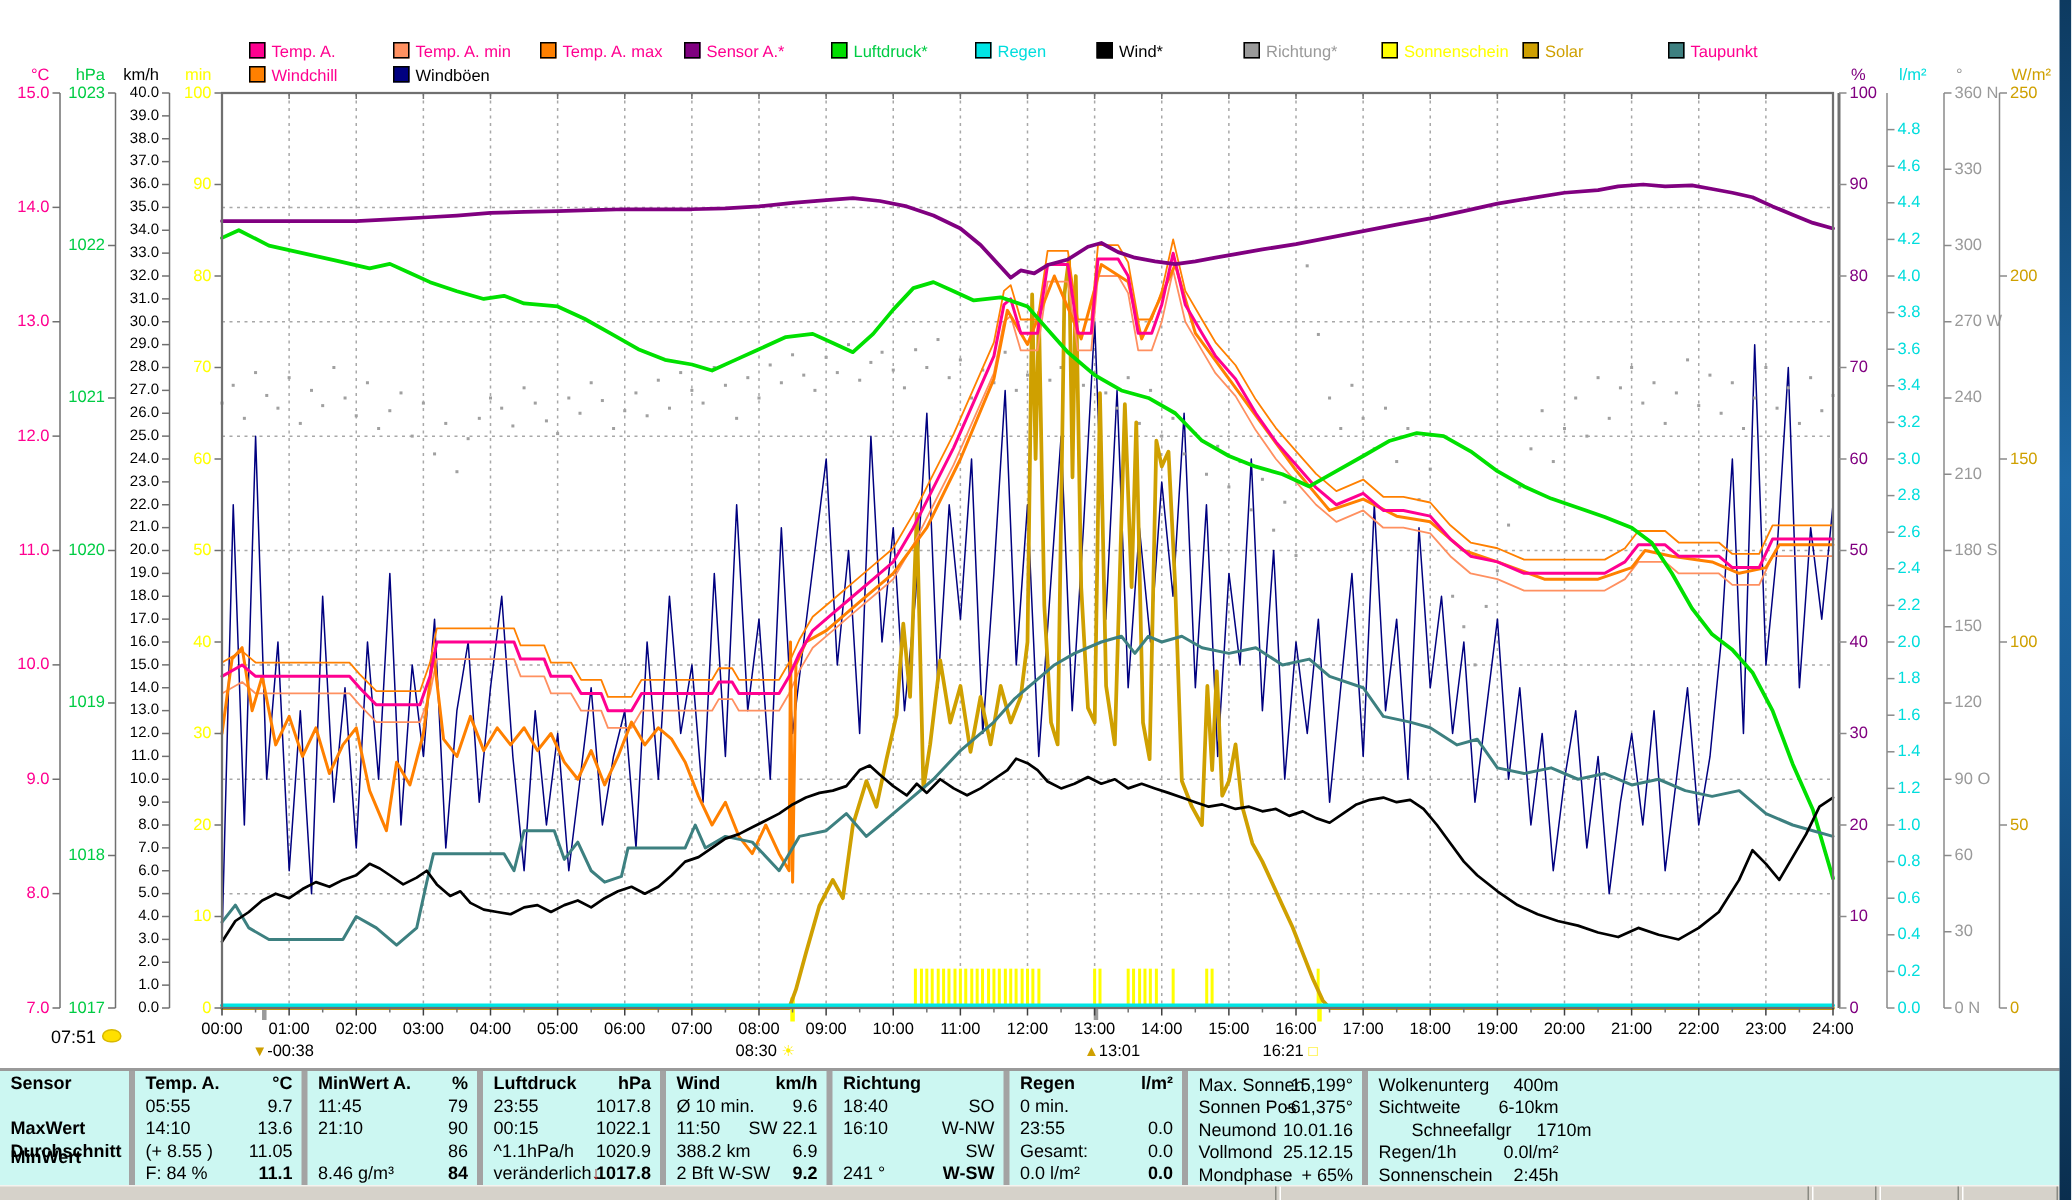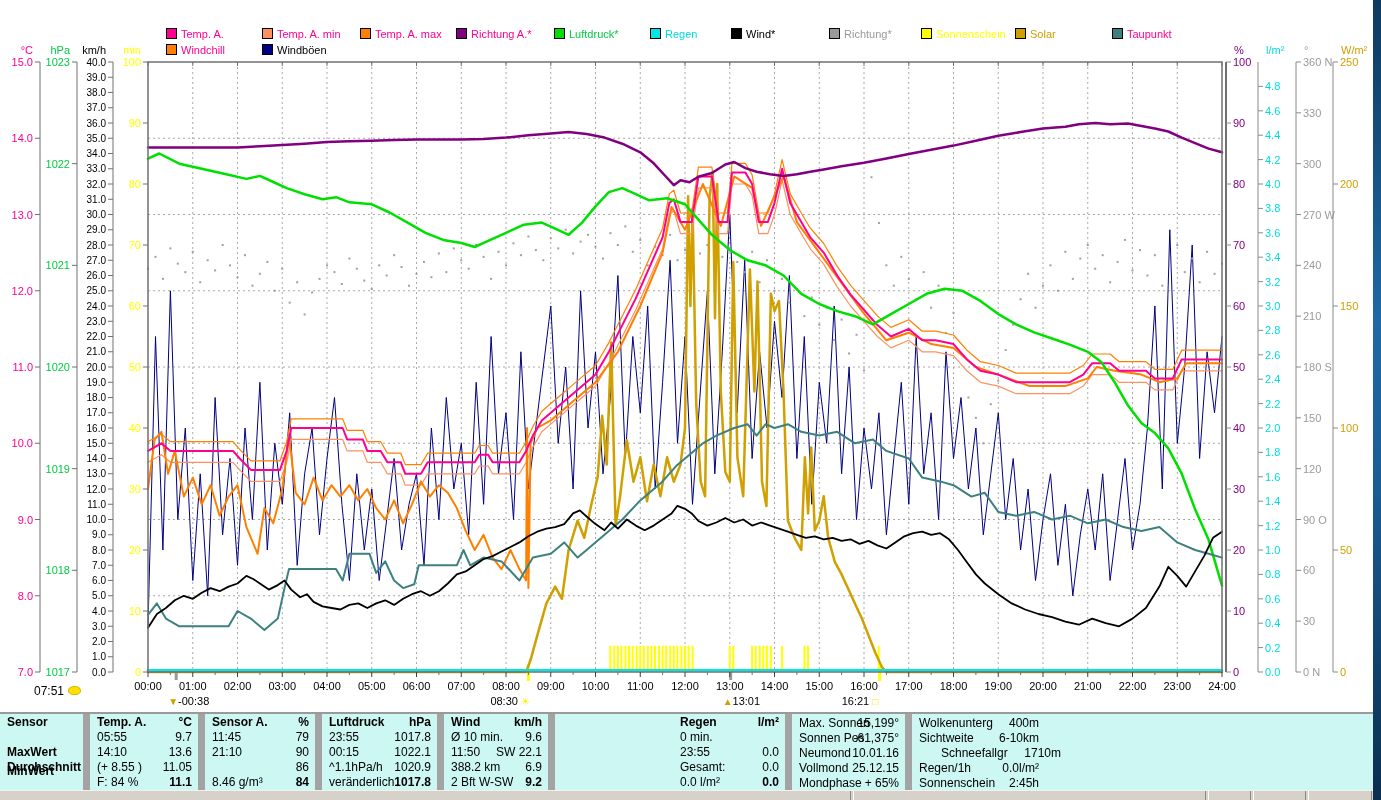--- a/index.html
+++ b/index.html
@@ -12,21 +12,21 @@
   .legend-swatch{display:inline-block;width:9px;height:9px;border:1px solid #000;
         vertical-align:-1px;margin-right:4px;}
   #chart-wrap{position:absolute;top:0;left:0;}
   #markers{position:absolute;top:0;left:0;width:1373px;height:712px;pointer-events:none;}
   .ax-marker{position:absolute;font-size:11px;color:#000;white-space:nowrap;}
   .glyph{font-size:10px;}
   .moon-blob{display:inline-block;width:11px;height:7px;background:#ffe000;
         border:1px solid #d8b800;border-radius:50% 50% 45% 45%;vertical-align:0px;margin-left:4px;}
   #stats-table{position:absolute;top:712px;left:0;width:1373px;height:78px;background:#ccf7f2;
         border-top:2px solid #9a9a9a;box-sizing:border-box;font-size:12px;color:#000;}
-  .tcol{position:absolute;top:0;height:78px;box-sizing:border-box;border-right:7px solid #a3a3a3;}
+  .tcol{position:absolute;top:0;height:78px;box-sizing:border-box;border-right:4px solid #a3a3a3;}
   .tcol.last{border-right:none;}
   .trow{position:absolute;left:0;width:100%;height:15px;line-height:15px;white-space:nowrap;}
   .tlab{position:absolute;left:7px;}
   .tval{position:absolute;right:6px;text-align:right;}
   .b{font-weight:bold;}
   .red-arrow{color:#8a0000;font-weight:bold;}
   #status-bar{position:absolute;top:790px;left:0;width:1373px;height:10px;background:#d6d2ca;
         border-top:1px solid #f4f2ee;}
   .sb-divider{position:absolute;top:0;width:2px;height:10px;
         border-left:1px solid #8a8a82;border-right:1px solid #ffffff;}
@@ -35,21 +35,21 @@
   svg text{font-family:"Liberation Sans",sans-serif;}
 </style>
 </head>
 <body>
 
 <div id="root">
   <div id="legend">
       <span class="legend-item" style="left: 166px; top: 28px;"><span class="legend-swatch" style="background: rgb(255, 0, 144);"></span><span style="color: rgb(255, 0, 144);">Temp. A.</span></span>
       <span class="legend-item" style="left: 262px; top: 28px;"><span class="legend-swatch" style="background: rgb(255, 144, 96);"></span><span style="color: rgb(255, 0, 144);">Temp. A. min</span></span>
       <span class="legend-item" style="left: 360px; top: 28px;"><span class="legend-swatch" style="background: rgb(255, 128, 0);"></span><span style="color: rgb(255, 0, 144);">Temp. A. max</span></span>
-      <span class="legend-item" style="left: 456px; top: 28px;"><span class="legend-swatch" style="background: rgb(128, 0, 128);"></span><span style="color: rgb(255, 0, 144);">Richtung A.*</span></span>
+      <span class="legend-item" style="left: 456px; top: 28px;"><span class="legend-swatch" style="background: rgb(128, 0, 128);"></span><span style="color: rgb(255, 0, 144);">Sensor A.*</span></span>
       <span class="legend-item" style="left: 554px; top: 28px;"><span class="legend-swatch" style="background: rgb(0, 224, 0);"></span><span style="color: rgb(0, 204, 68);">Luftdruck*</span></span>
       <span class="legend-item" style="left: 650px; top: 28px;"><span class="legend-swatch" style="background: rgb(0, 229, 229);"></span><span style="color: rgb(0, 221, 221);">Regen</span></span>
       <span class="legend-item" style="left: 731px; top: 28px;"><span class="legend-swatch" style="background: rgb(0, 0, 0);"></span><span style="color: rgb(0, 0, 0);">Wind*</span></span>
       <span class="legend-item" style="left: 829px; top: 28px;"><span class="legend-swatch" style="background: rgb(154, 154, 154);"></span><span style="color: rgb(154, 154, 154);">Richtung*</span></span>
       <span class="legend-item" style="left: 921px; top: 28px;"><span class="legend-swatch" style="background: rgb(255, 255, 0);"></span><span style="color: rgb(255, 255, 0);">Sonnenschein</span></span>
       <span class="legend-item" style="left: 1015px; top: 28px;"><span class="legend-swatch" style="background: rgb(207, 160, 0);"></span><span style="color: rgb(207, 160, 0);">Solar</span></span>
       <span class="legend-item" style="left: 1112px; top: 28px; text-align: right;"><span class="legend-swatch" style="background: rgb(61, 128, 128);"></span><span style="color: rgb(255, 0, 144);">Taupunkt</span></span>
       <span class="legend-item" style="left: 166px; top: 44px;"><span class="legend-swatch" style="background: rgb(255, 128, 0);"></span><span style="color: rgb(255, 0, 144);">Windchill</span></span>
       <span class="legend-item" style="left: 262px; top: 44px;"><span class="legend-swatch" style="background: rgb(0, 0, 128);"></span><span style="color: rgb(0, 0, 0);">Windböen</span></span>
     </div>
@@ -685,21 +685,21 @@
           <span class="tlab">(+ 8.55 )</span>
           <span class="tval">11.05</span>
         </div>
         <div class="trow" style="top: 61px;">
           <span class="tlab">F: 84 %</span>
           <span class="tval b">11.1</span>
         </div>
       </div>
       <div class="tcol" style="left: 205px; width: 117px;">
         <div class="trow" style="top: 1px;">
-          <span class="tlab b">Sensor A.</span>
+          <span class="tlab b">MinWert A.</span>
           <span class="tval b">%</span>
         </div>
         <div class="trow" style="top: 16px;">
           <span class="tlab">11:45</span>
           <span class="tval">79</span>
         </div>
         <div class="trow" style="top: 31px;">
           <span class="tlab">21:10</span>
           <span class="tval">90</span>
         </div>
@@ -747,20 +747,42 @@
           <span class="tlab">11:50</span>
           <span class="tval">SW 22.1</span>
         </div>
         <div class="trow" style="top: 46px;">
           <span class="tlab">388.2 km</span>
           <span class="tval">6.9</span>
         </div>
         <div class="trow" style="top: 61px;">
           <span class="tlab">2 Bft W-SW</span>
           <span class="tval b">9.2</span>
+        </div>
+      </div>
+      <div class="tcol" style="left: 555px; width: 118px;">
+        <div class="trow" style="top: 1px;">
+          <span class="tlab b">Richtung</span>
+          <span class="tval b"></span>
+        </div>
+        <div class="trow" style="top: 16px;">
+          <span class="tlab">18:40</span>
+          <span class="tval">SO</span>
+        </div>
+        <div class="trow" style="top: 31px;">
+          <span class="tlab">16:10</span>
+          <span class="tval">W-NW</span>
+        </div>
+        <div class="trow" style="top: 46px;">
+          <span class="tlab"></span>
+          <span class="tval">SW</span>
+        </div>
+        <div class="trow" style="top: 61px;">
+          <span class="tlab">241 °</span>
+          <span class="tval b">W-SW</span>
         </div>
       </div>
       <div class="tcol" style="left: 673px; width: 119px;">
         <div class="trow" style="top: 1px;">
           <span class="tlab b">Regen</span>
           <span class="tval b">l/m²</span>
         </div>
         <div class="trow" style="top: 16px;">
           <span class="tlab">0 min.</span>
           <span class="tval"></span>

